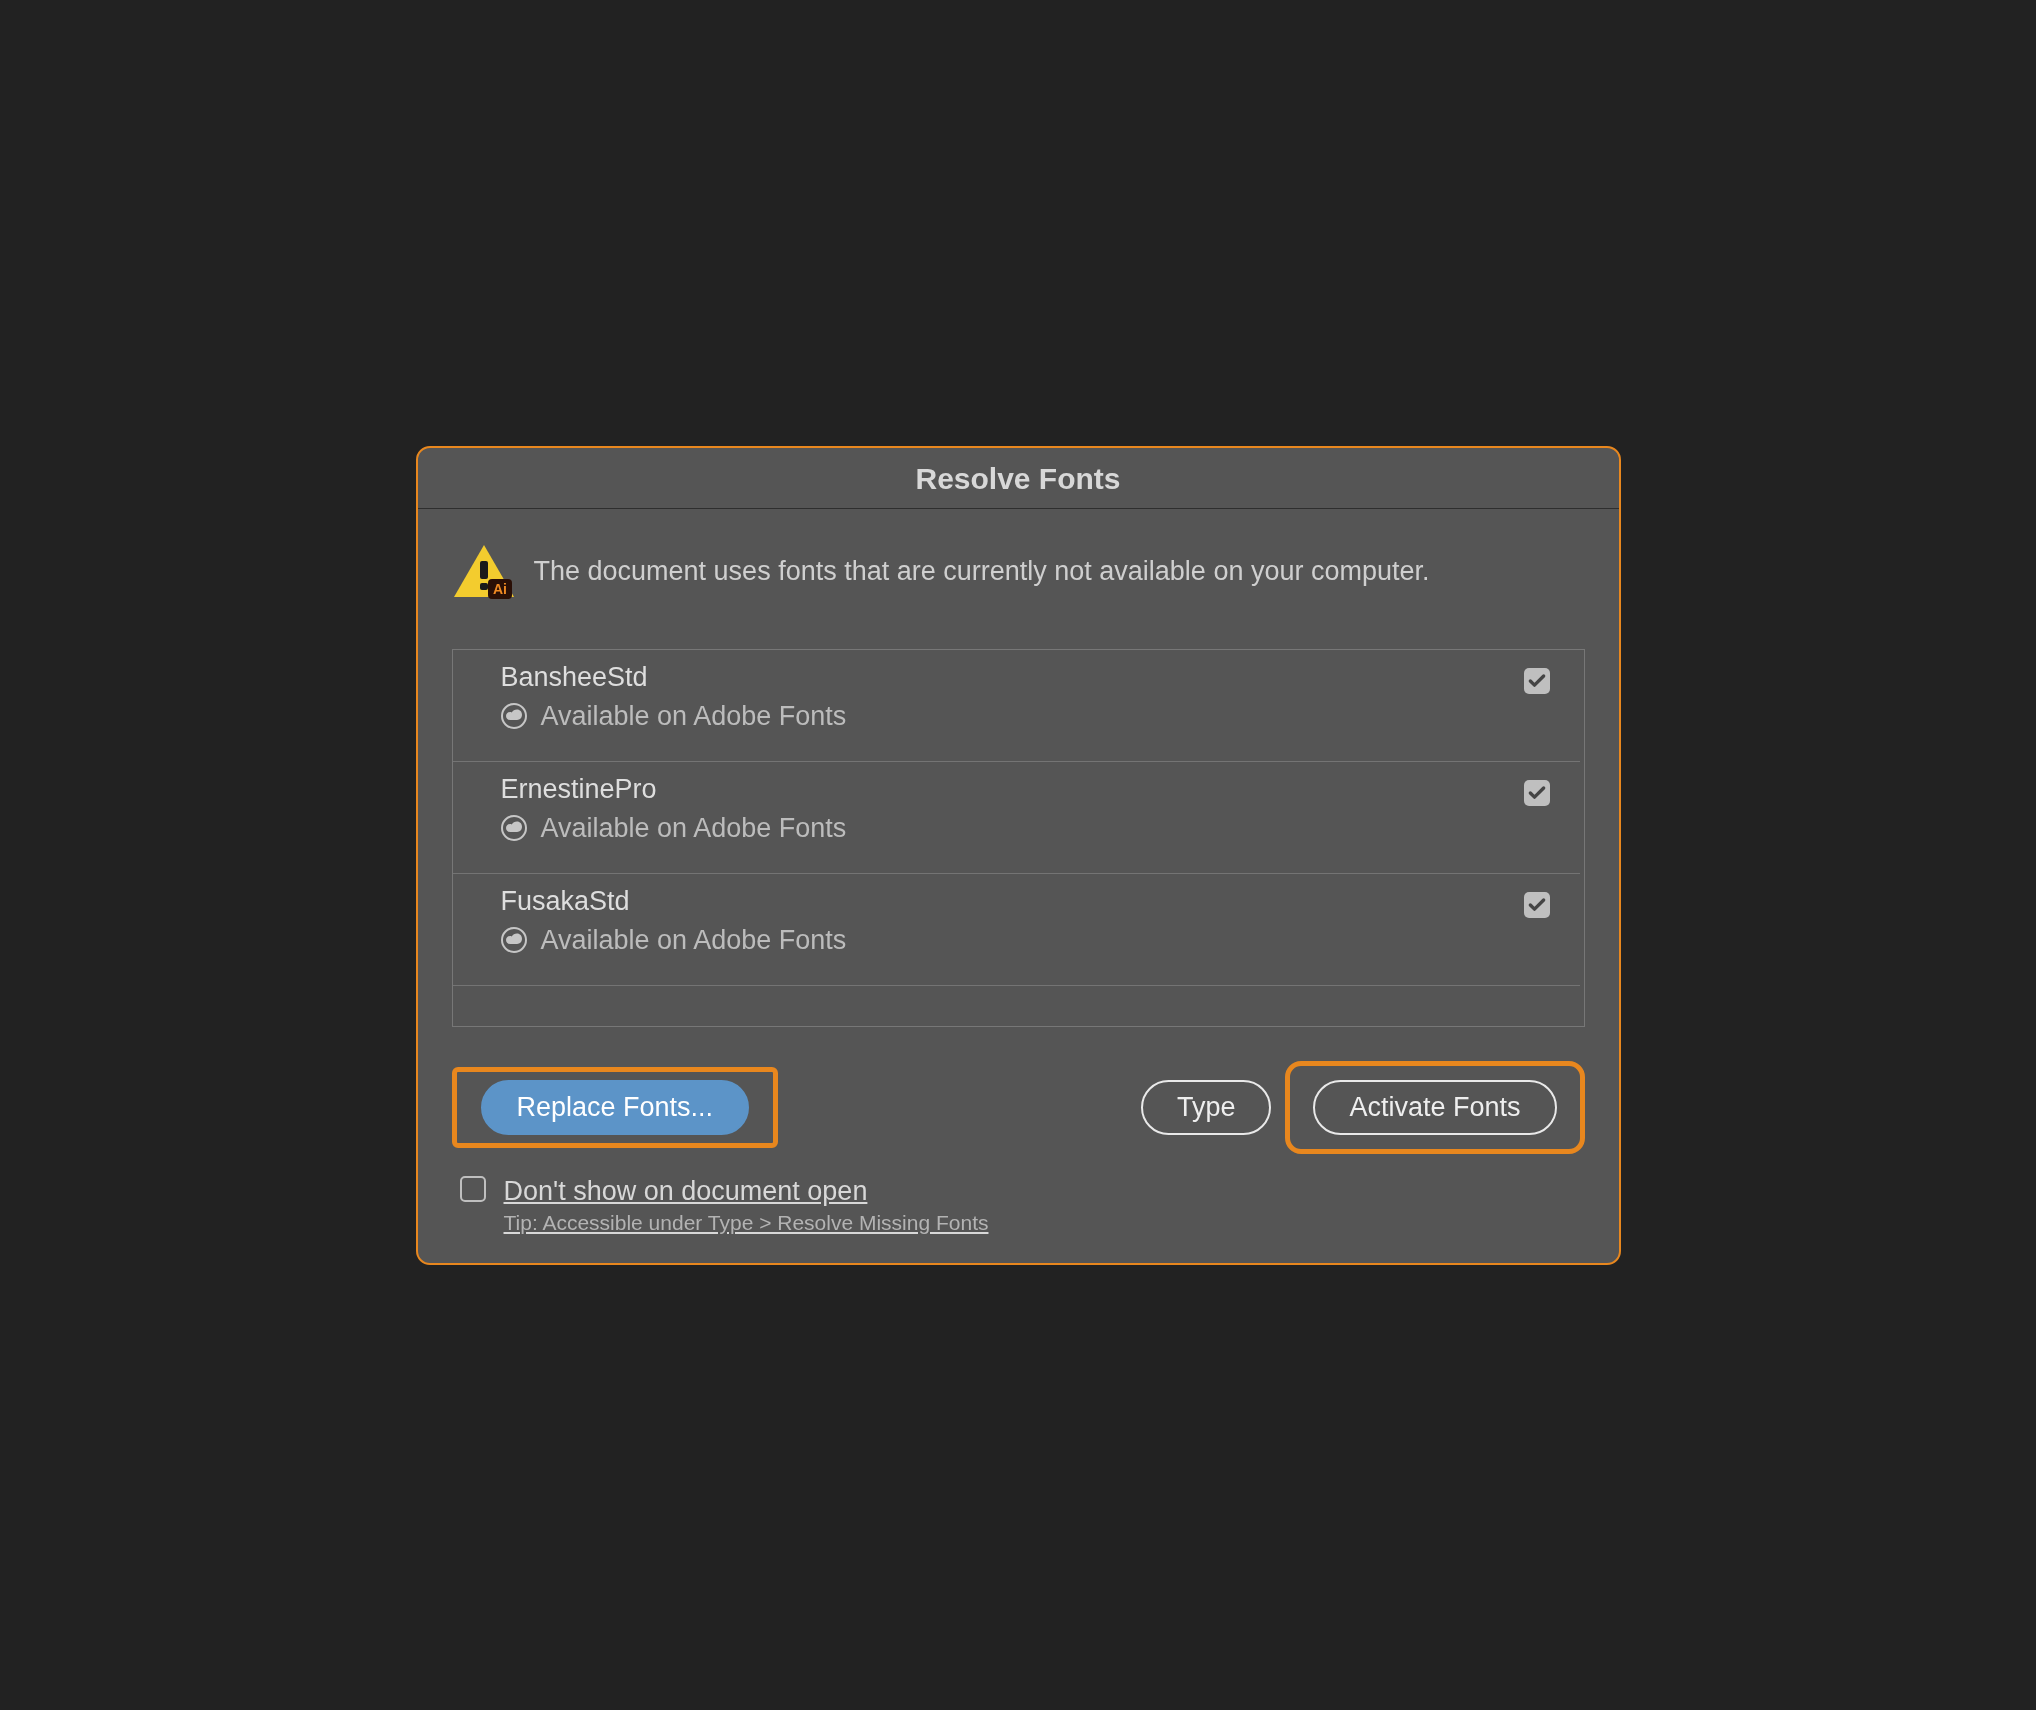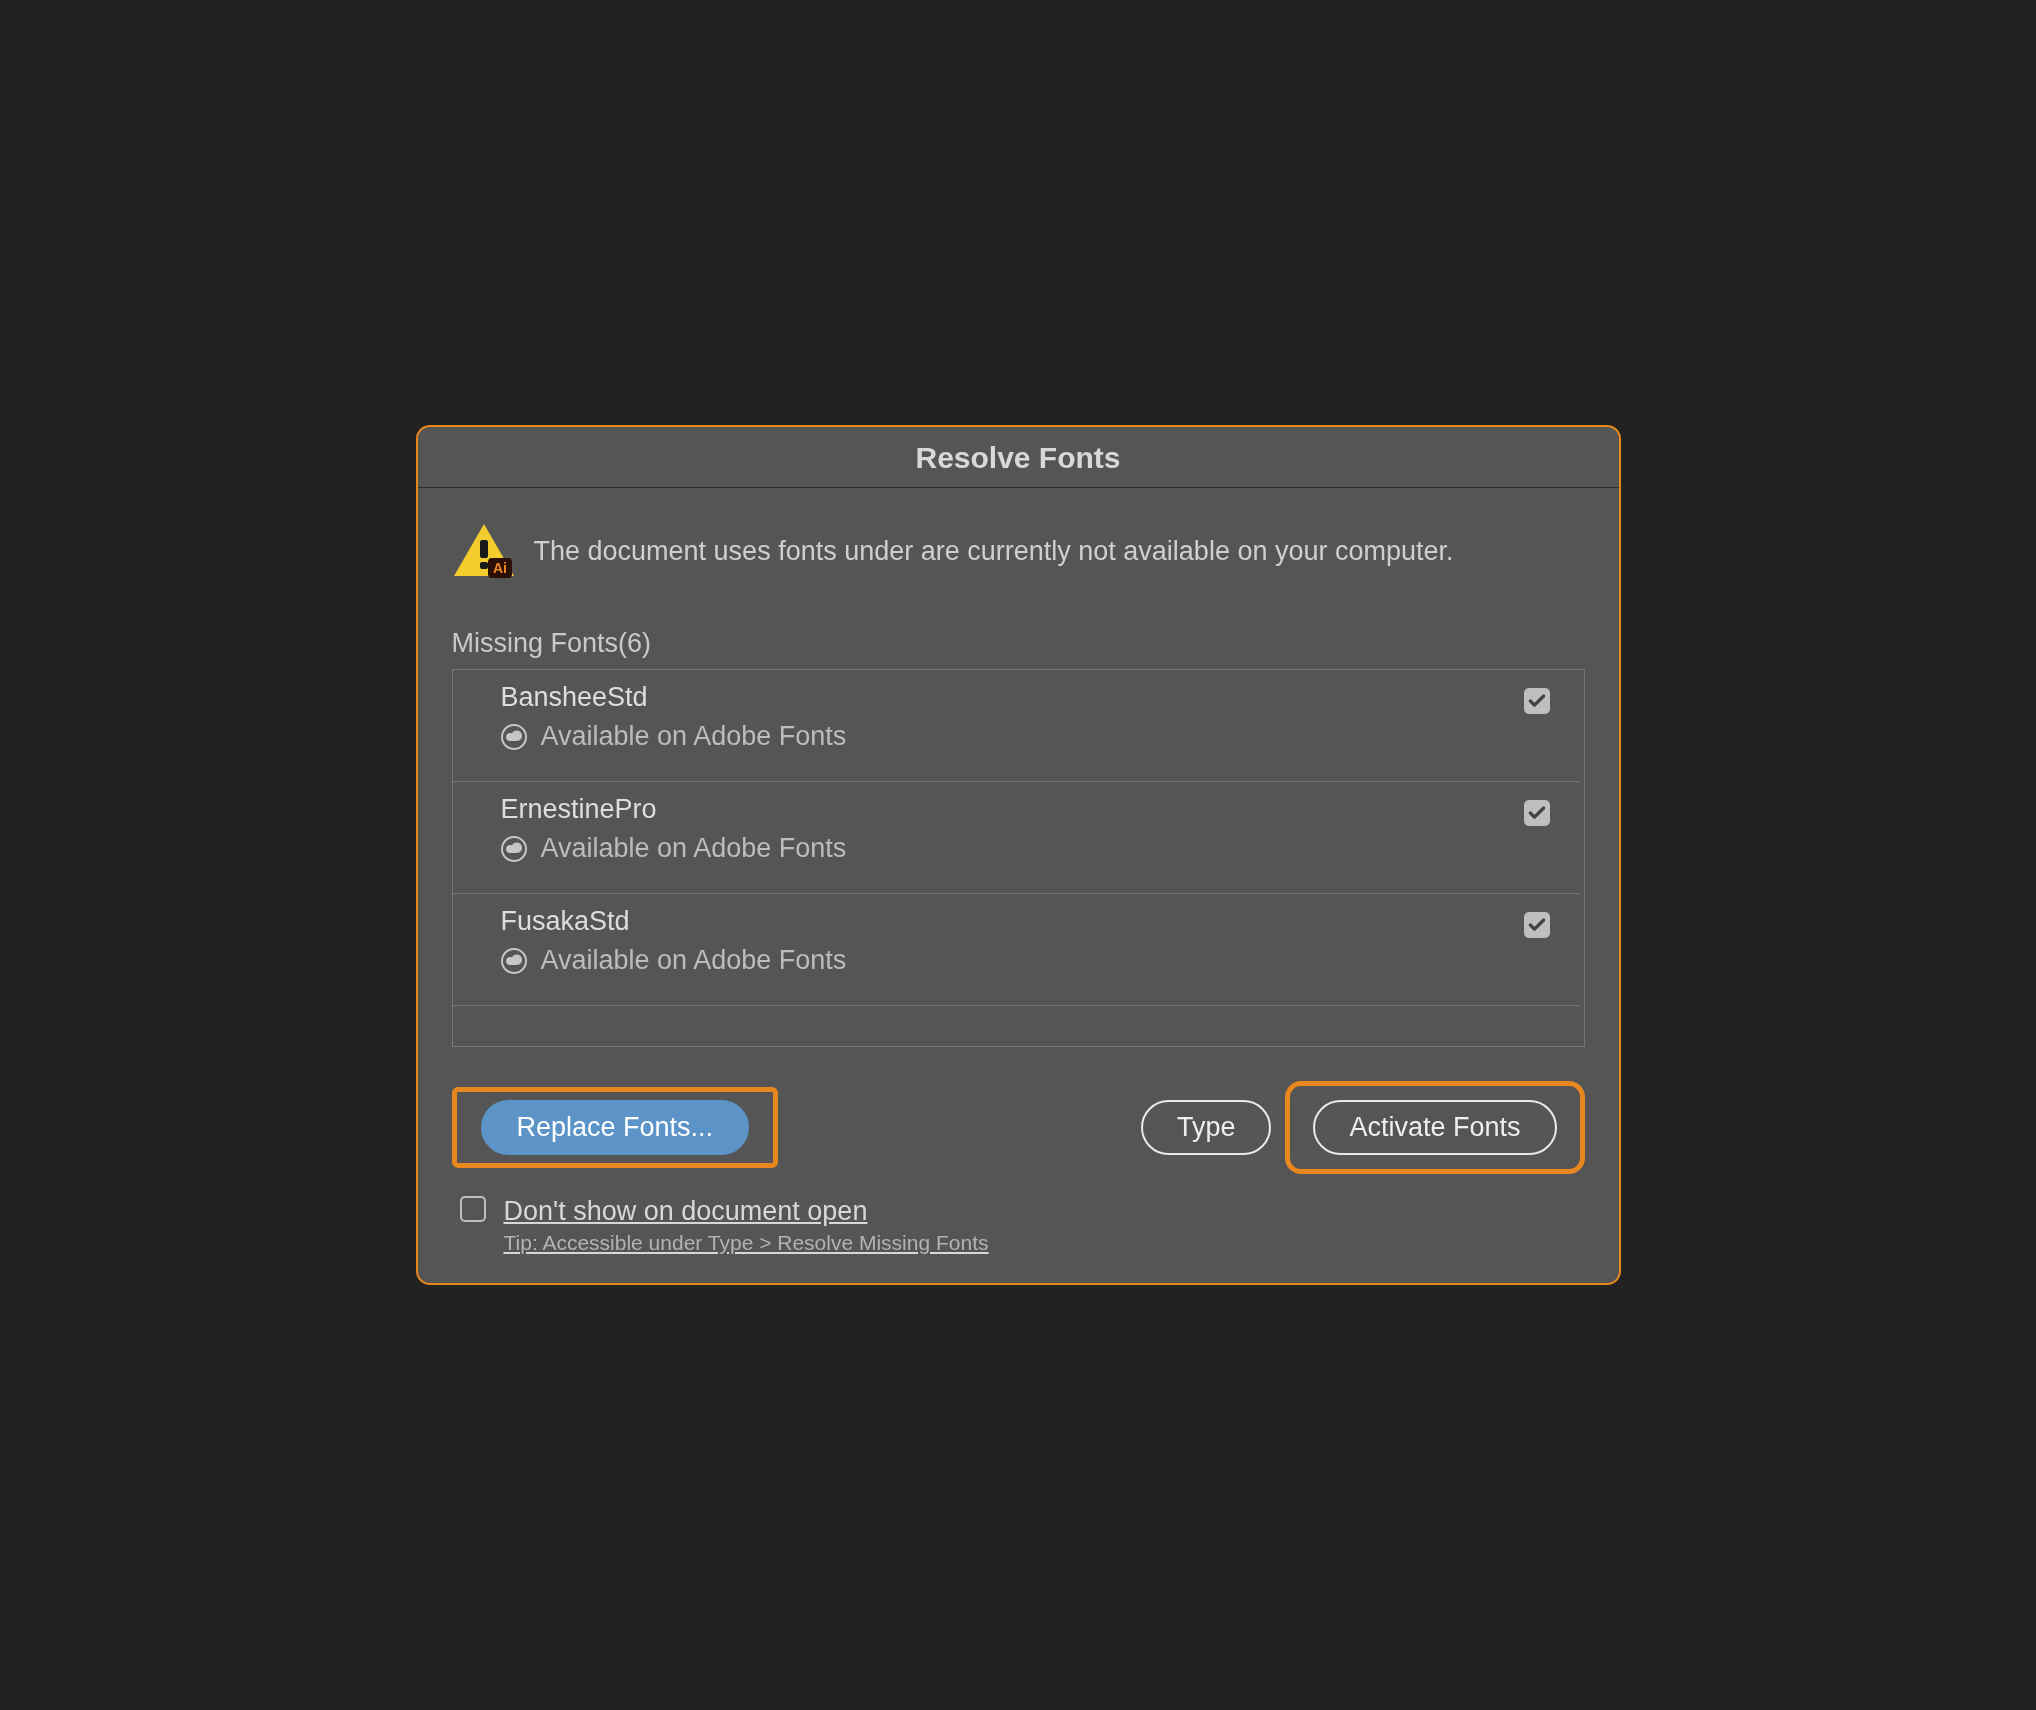--- a/index.html
+++ b/index.html
@@ -188,24 +188,23 @@
     <div class="warning-row">
       <span class="warning-icon">
         <svg viewBox="0 0 64 58" width="64" height="58">
           <polygon points="32,2 62,54 2,54" fill="#f3cc2e"></polygon>
           <rect x="28" y="18" width="8" height="18" rx="2" fill="#1a1a1a"></rect>
           <rect x="28" y="40" width="8" height="7" rx="2" fill="#1a1a1a"></rect>
           <rect x="36" y="36" width="24" height="20" rx="4" fill="#2a0f06"></rect>
           <text x="48" y="51" text-anchor="middle" font-size="14" font-weight="700" fill="#ef8a23" font-family="Arial">Ai</text>
         </svg>
       </span>
-      <span class="warning-text">The document uses fonts under are currently not available on your computer.</span>
-    </div>
-
-    <div class="list-label">Missing Fonts(6)</div>
+      <span class="warning-text">The document uses fonts that are currently not available on your computer.</span>
+    </div>
+
 
     <div class="font-list">
       <div class="font-list-inner">
 
         <div class="font-row">
           <div class="font-row-content">
             <div class="font-name">BansheeStd</div>
             <div class="font-status-line">
               <span class="cc-icon">
                 <svg viewBox="0 0 26 26" width="26" height="26">

